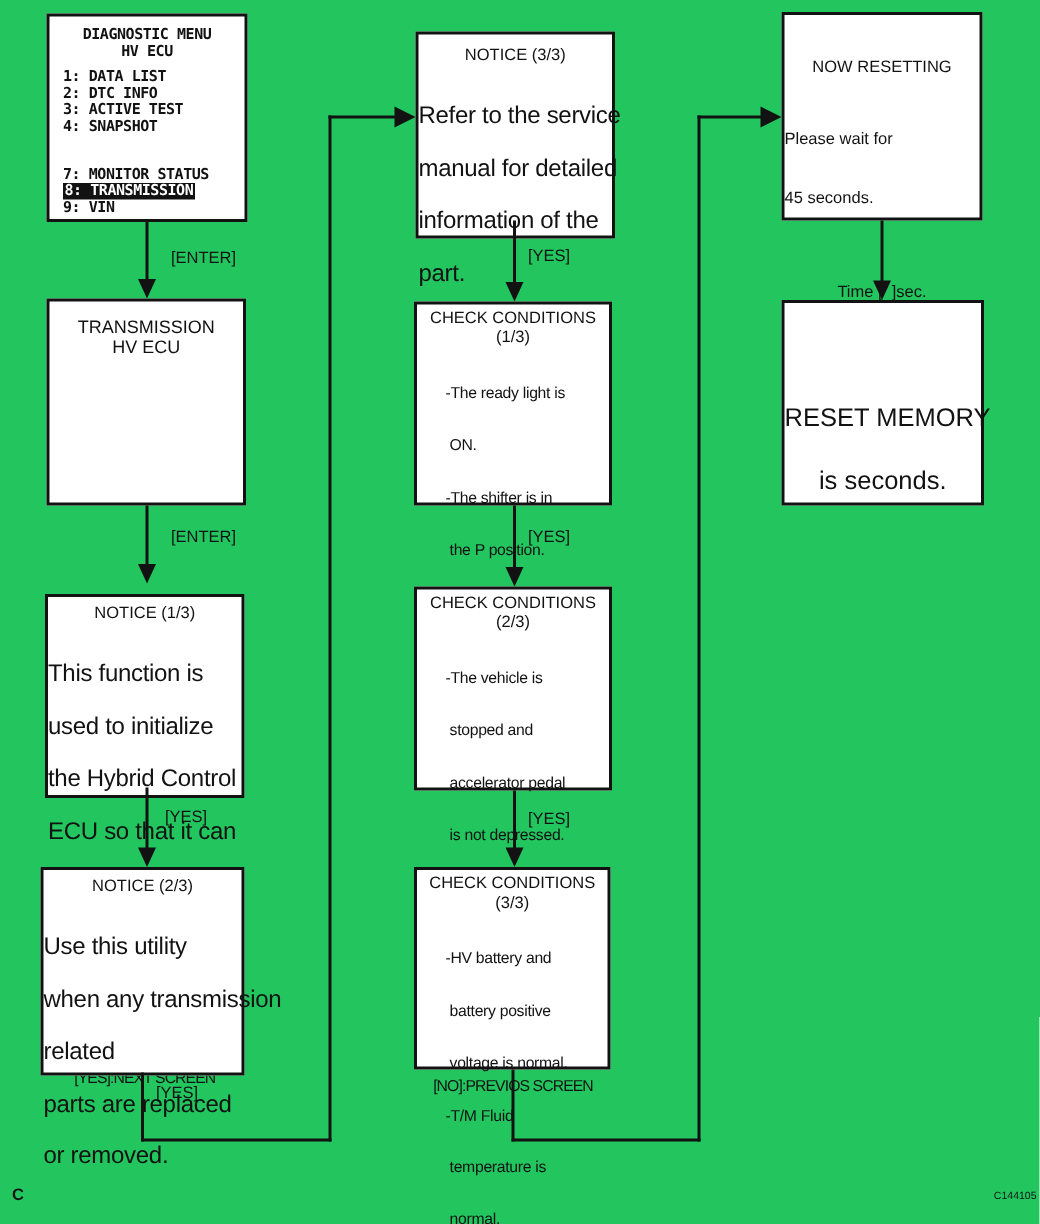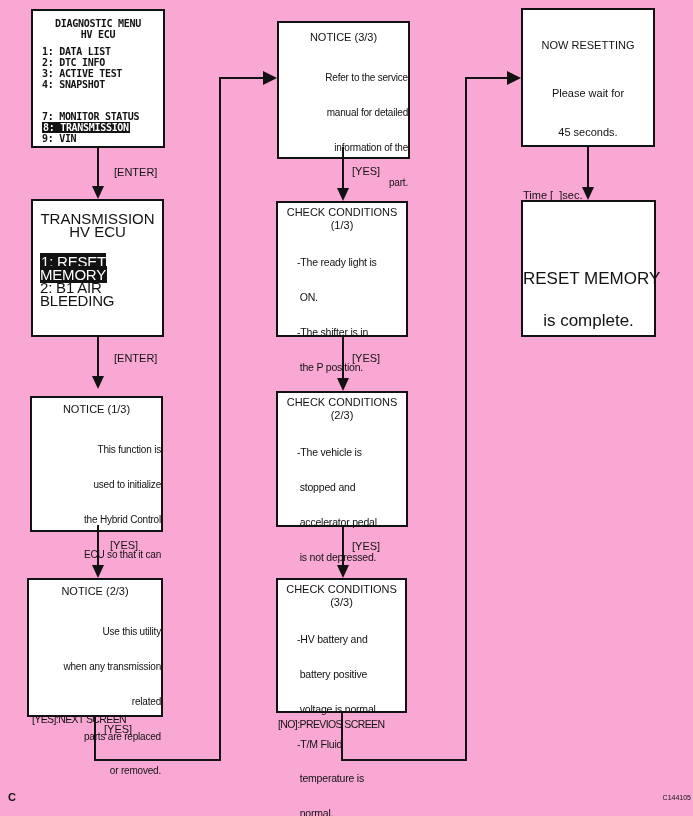--- a/index.html
+++ b/index.html
@@ -1,60 +1,60 @@
 <!DOCTYPE html>
 <html><head>
 <meta charset="utf-8">
 <style>
   html,body{margin:0;padding:0;background:#fff}
-  .fig{position:relative;width:693px;height:816px;background:#f9a8d4;color:#121212;
+  .fig{position:relative;width:693px;height:816px;background:#22c55e;color:#121212;
        font-family:"Liberation Sans",sans-serif;overflow:hidden}
   .screen{position:absolute;border:2px solid #121212;background:#fff;box-sizing:border-box;
           display:flex;flex-direction:column}
   .mono{font-family:"DejaVu Sans Mono",monospace;font-weight:bold}
   .t{text-align:center}
   .b{white-space:pre}
-  .f{margin-top:auto;white-space:pre}
+  .f{margin-top:auto;text-align:center;white-space:pre}
   .tight{letter-spacing:-0.6px}
   .hl{background:#121212;color:#fff;padding:0 1px}
   .line{position:absolute;background:#121212}
   .arr-d{position:absolute;width:0;height:0;border-left:6px solid transparent;
          border-right:6px solid transparent;border-top:13px solid #121212}
   .arr-r{position:absolute;width:0;height:0;border-top:7px solid transparent;
          border-bottom:7px solid transparent;border-left:14px solid #121212}
   .lbl{position:absolute;font-size:11px;color:#121212;white-space:pre}
 
   #s1{left:31px;top:9px;width:134px;height:139px;padding-top:7px;
       font-size:10px;line-height:11px;letter-spacing:-0.3px}
   #s1 .menu{margin-top:6px;padding-left:9px}
   #s1 .gap{height:21px}
 
   #s2{left:31px;top:199px;width:133px;height:138px;padding-top:11px;
-      font-size:15px;line-height:13px}
+      font-size:12px;line-height:13px}
   #s2 .menu{margin-top:17px;padding-left:7px;letter-spacing:-0.2px}
 
   .notice .t{margin-top:4px;font-size:11px;line-height:14px}
-  .notice .b{text-align:right;font-size:10px;line-height:11.6px;margin-top:5px;letter-spacing:-0.2px}
+  .notice .b{text-align:left;font-size:16px;line-height:11.6px;margin-top:5px;letter-spacing:-0.2px}
   .notice .f{font-size:10.5px;line-height:12.5px;margin-bottom:5px}
   #s3{left:30px;top:396px;width:133px;height:136px}
   #s4{left:27px;top:578px;width:136px;height:139px}
   #s5{left:277px;top:21px;width:133px;height:138px}
   #s5 .t{margin-top:7px}
 
   .check .t{margin-top:3px;font-size:11px;line-height:13px}
   .check .b{text-align:left;padding-left:19px;font-size:10.5px;line-height:11.6px;
             margin-top:2px;letter-spacing:-0.2px}
   .check .f{font-size:10.5px;line-height:12.5px;margin-bottom:4px}
   #s6{left:276px;top:201px;width:132px;height:136px}
   #s7{left:276px;top:391px;width:132px;height:136px}
   #s8{left:276px;top:578px;width:131px;height:135px}
 
   #s9{left:521px;top:8px;width:134px;height:139px;font-size:11px}
   #s9 .t{margin-top:29px;line-height:13px}
-  #s9 .b{text-align:center;margin-top:9px;line-height:13px}
+  #s9 .b{text-align:left;margin-top:9px;line-height:13px}
   #s9 .f{margin-bottom:13px}
   #s10{left:521px;top:200px;width:135px;height:137px;font-size:17px}
   #s10 .b{text-align:center;margin-top:42px;line-height:14px}
   #s10 .f{margin-bottom:11px}
 
   #corner{position:absolute;left:8px;top:791px;font-size:11px;font-weight:bold}
   #figcode{position:absolute;left:645px;top:794px;width:46px;text-align:right;font-size:7px}
 </style>
 </head>
 <body>
@@ -76,24 +76,20 @@
       <div><span class="hl">8: TRANSMISSION</span></div>
       <div>9: VIN</div>
     </div>
   </div>
 
   <div id="s2" class="screen">
     <div class="t">
       <div>TRANSMISSION</div>
       <div>HV  ECU</div>
     </div>
-    <div class="menu">
-      <div><span class="hl">1: RESET MEMORY</span></div>
-      <div>2: B1 AIR  BLEEDING</div>
-    </div>
   </div>
 
   <div id="s3" class="screen notice">
     <div class="t">NOTICE (1/3)</div>
     <div class="b">
       <div>This function is</div>
       <div>used to initialize</div>
       <div>the Hybrid Control</div>
       <div>ECU so that it can</div>
       <div>learn and regulate</div>
@@ -193,21 +189,21 @@
       <div>45 seconds.</div>
     </div>
     <div class="f">
       <div>Time [  ]sec.</div>
     </div>
   </div>
 
   <div id="s10" class="screen">
     <div class="b">
       <div>RESET MEMORY</div>
-      <div>is complete.</div>
+      <div>is seconds.</div>
     </div>
   </div>
 
   <div class="line" style="left:97px;top:148px;width:2px;height:40px"></div>
   <div class="arr-d" style="left:92px;top:186px"></div>
   <span class="lbl" style="left:114px;top:166px">[ENTER]</span>
 
   <div class="line" style="left:97px;top:337px;width:2px;height:41px"></div>
   <div class="arr-d" style="left:92px;top:376px"></div>
   <span class="lbl" style="left:114px;top:352px">[ENTER]</span>

